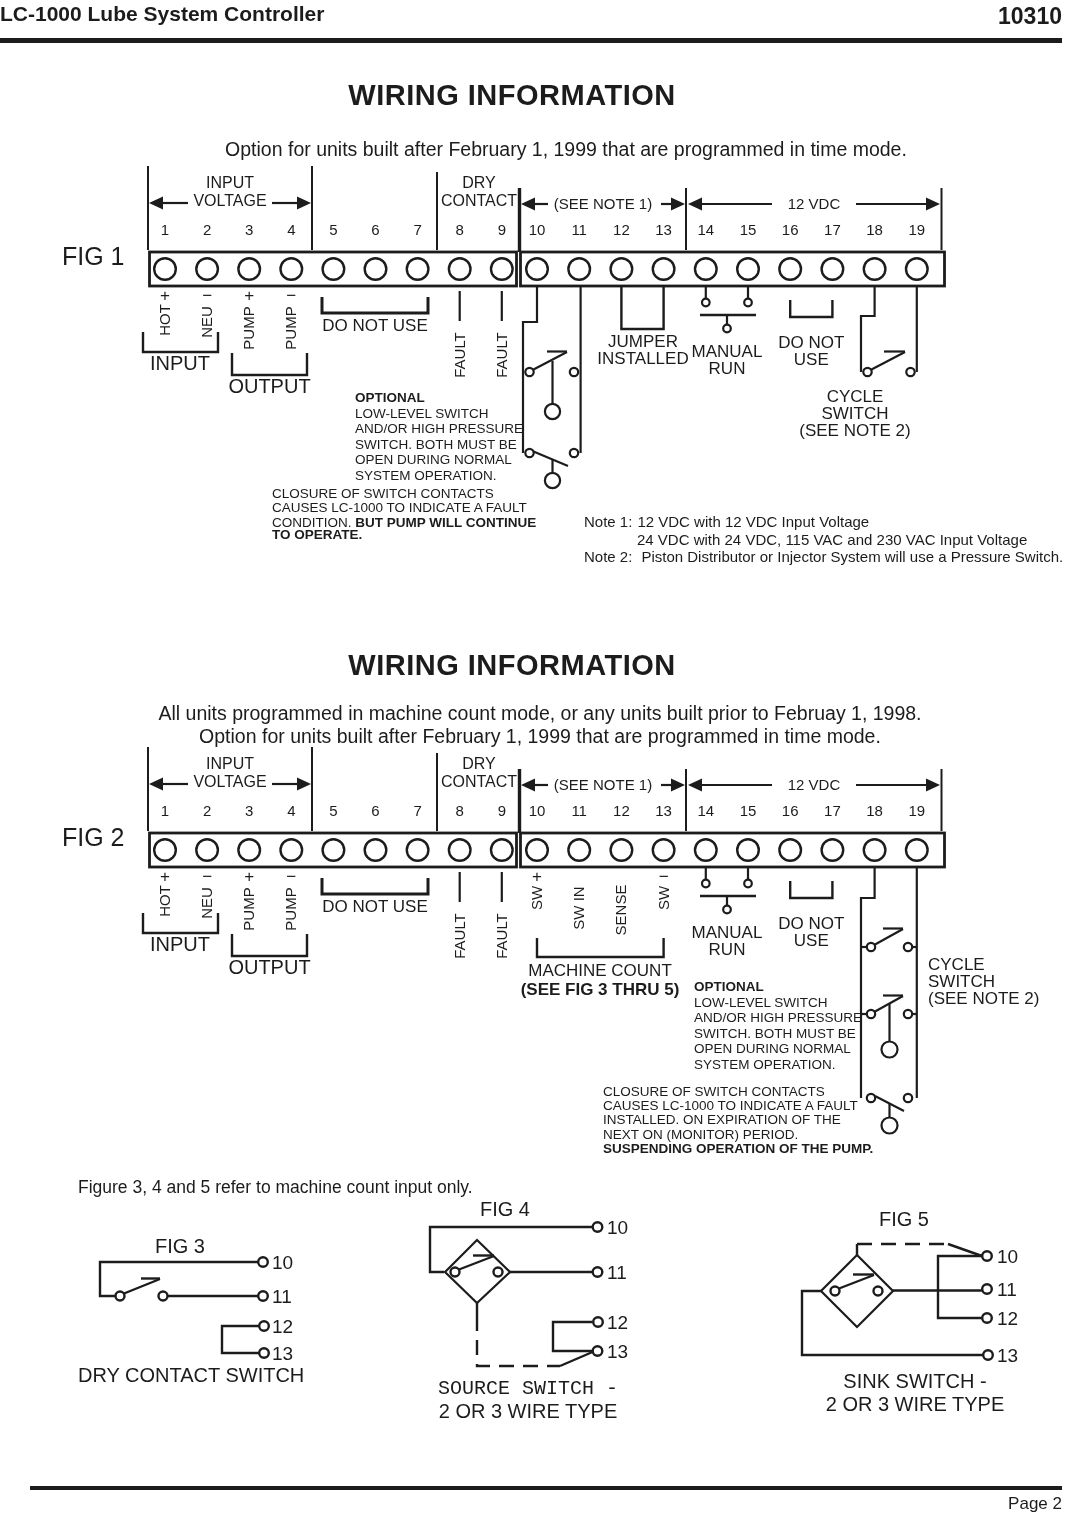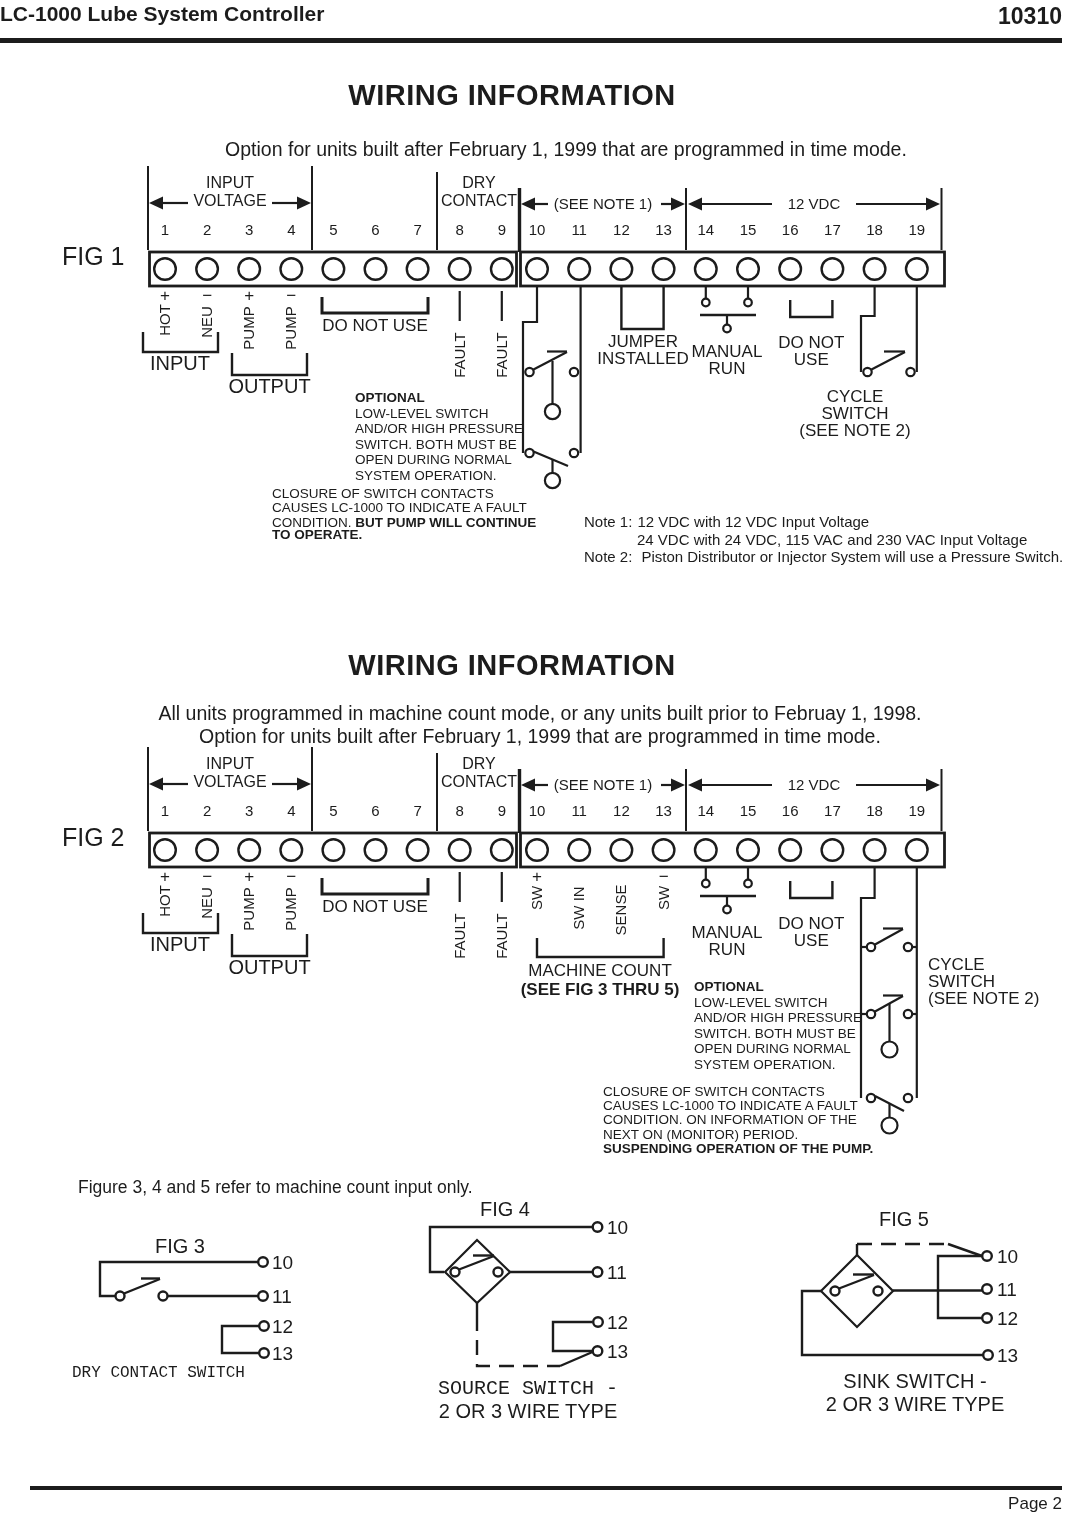--- a/index.html
+++ b/index.html
@@ -275,28 +275,28 @@
 
   <div class="lbl b" style="left:694px;top:980px;font-size:13.5px;">OPTIONAL</div>
   <div class="lbl" style="left:694px;top:995.5px;font-size:13.5px;">LOW-LEVEL SWITCH</div>
   <div class="lbl" style="left:694px;top:1011px;font-size:13.5px;">AND/OR HIGH PRESSURE</div>
   <div class="lbl" style="left:694px;top:1026.5px;font-size:13.5px;">SWITCH. BOTH MUST BE</div>
   <div class="lbl" style="left:694px;top:1042px;font-size:13.5px;">OPEN DURING NORMAL</div>
   <div class="lbl" style="left:694px;top:1057.5px;font-size:13.5px;">SYSTEM OPERATION.</div>
 
   <div class="lbl" style="left:603px;top:1085px;font-size:13.5px;">CLOSURE OF SWITCH CONTACTS</div>
   <div class="lbl" style="left:603px;top:1099.2px;font-size:13.5px;">CAUSES LC-1000 TO INDICATE A FAULT</div>
-  <div class="lbl" style="left:603px;top:1113.4px;font-size:13.5px;">CONDITION. ON INFORMATION OF THE</div>
+  <div class="lbl" style="left:603px;top:1113.4px;font-size:13.5px;">INSTALLED. ON EXPIRATION OF THE</div>
   <div class="lbl" style="left:603px;top:1127.6px;font-size:13.5px;">NEXT ON (MONITOR) PERIOD.</div>
   <div class="lbl b" style="left:603px;top:1141.8px;font-size:13.5px;">SUSPENDING OPERATION OF THE PUMP.</div>
 
   <div class="lbl" style="left:78px;top:1178px;font-size:17.5px;">Figure 3, 4 and 5 refer to machine count input only.</div>
 
   <div class="lbl c" style="left:130px;top:1236px;width:100px;font-size:20px;">FIG 3</div>
-  <div class="lbl" style="left:72px;top:1365px;font-size:16px;font-family:Liberation Mono, monospace;">DRY CONTACT SWITCH</div>
+  <div class="lbl" style="left:78px;top:1365px;font-size:20px;">DRY CONTACT SWITCH</div>
 
   <div class="lbl c" style="left:455px;top:1199px;width:100px;font-size:20px;">FIG 4</div>
   <div class="lbl c" style="left:428px;top:1378px;width:200px;font-size:20px;font-family:Liberation Mono, monospace;">SOURCE SWITCH -</div>
   <div class="lbl c" style="left:428px;top:1401px;width:200px;font-size:20px;">2 OR 3  WIRE TYPE</div>
 
   <div class="lbl c" style="left:854px;top:1209px;width:100px;font-size:20px;">FIG 5</div>
   <div class="lbl c" style="left:790px;top:1371px;width:250px;font-size:20px;">SINK SWITCH -</div>
   <div class="lbl c" style="left:790px;top:1394px;width:250px;font-size:20px;">2 OR 3 WIRE TYPE</div>
 
   <div class="rule" style="left:30px;top:1486px;width:1032px;height:4px;"></div>

